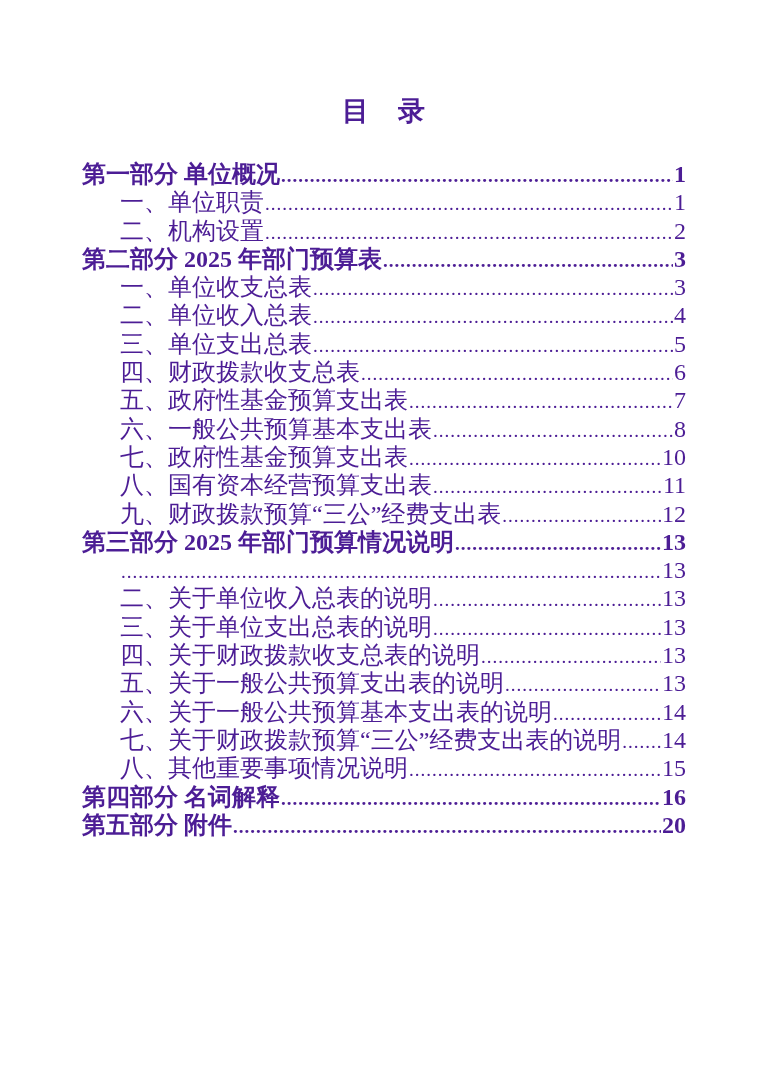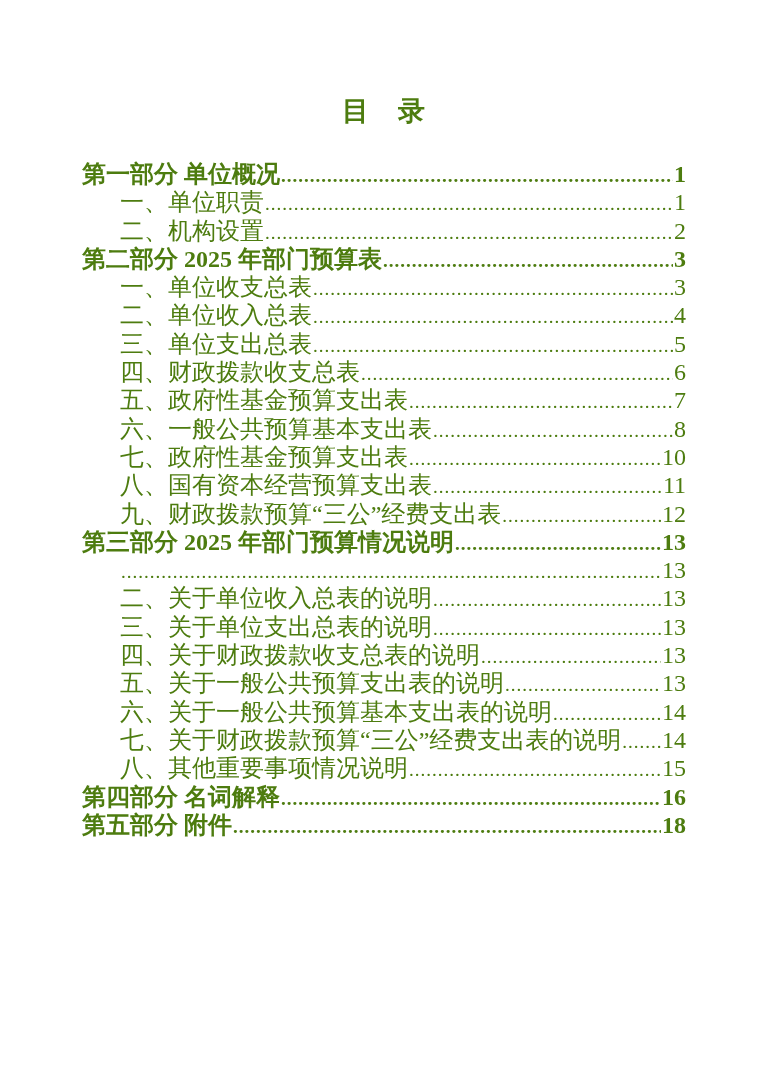--- a/index.html
+++ b/index.html
@@ -8,21 +8,21 @@
     background: #ffffff;
   }
   .page {
     position: relative;
     width: 760px;
     height: 1074px;
     background: #ffffff;
     box-sizing: border-box;
     padding: 92px 74px 0 82px;
     font-family: "Liberation Serif", "DejaVu Serif", serif;
-    color: #4d7c0f;
+    color: #4c1d95;
     overflow: hidden;
   }
   .doc-title {
     text-align: center;
     font-size: 27px;
     font-weight: bold;
     line-height: 38px;
     height: 38px;
     margin-bottom: 30px;
     letter-spacing: 1px;
@@ -183,16 +183,16 @@
         <span class="toc-page">15</span>
       </div>
       <div class="toc-row part">
         <span class="toc-label">第四部分 名词解释</span>
         <span class="toc-dots"></span>
         <span class="toc-page">16</span>
       </div>
       <div class="toc-row part">
         <span class="toc-label">第五部分 附件</span>
         <span class="toc-dots"></span>
-        <span class="toc-page">18</span>
+        <span class="toc-page">20</span>
       </div>
     </div>
 </div>
 
 </body></html>

